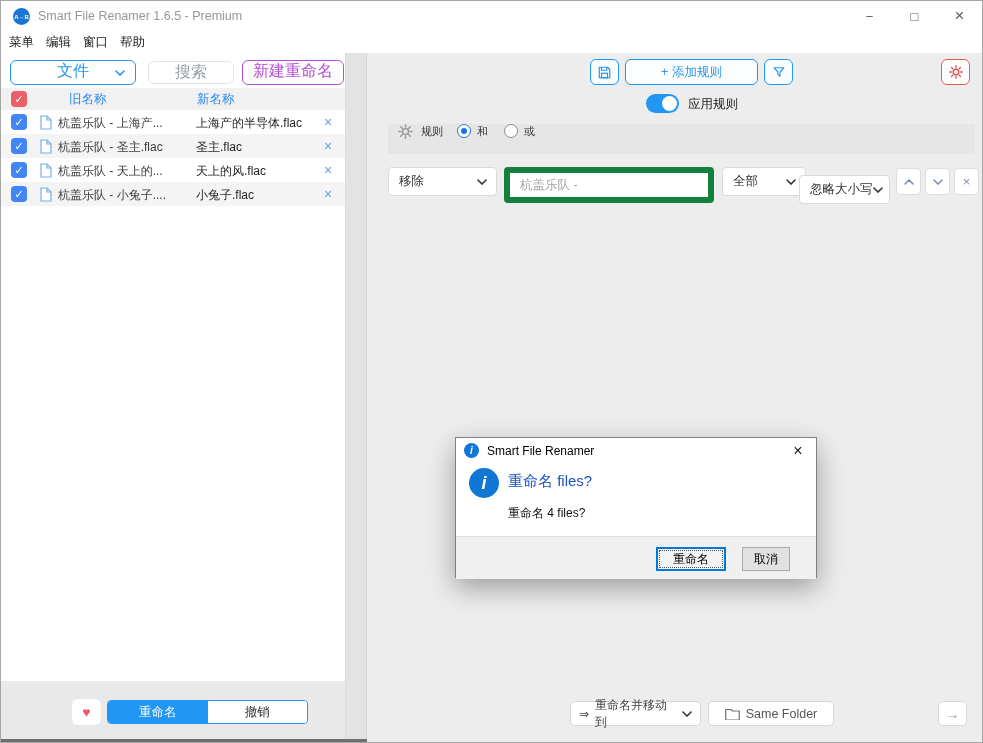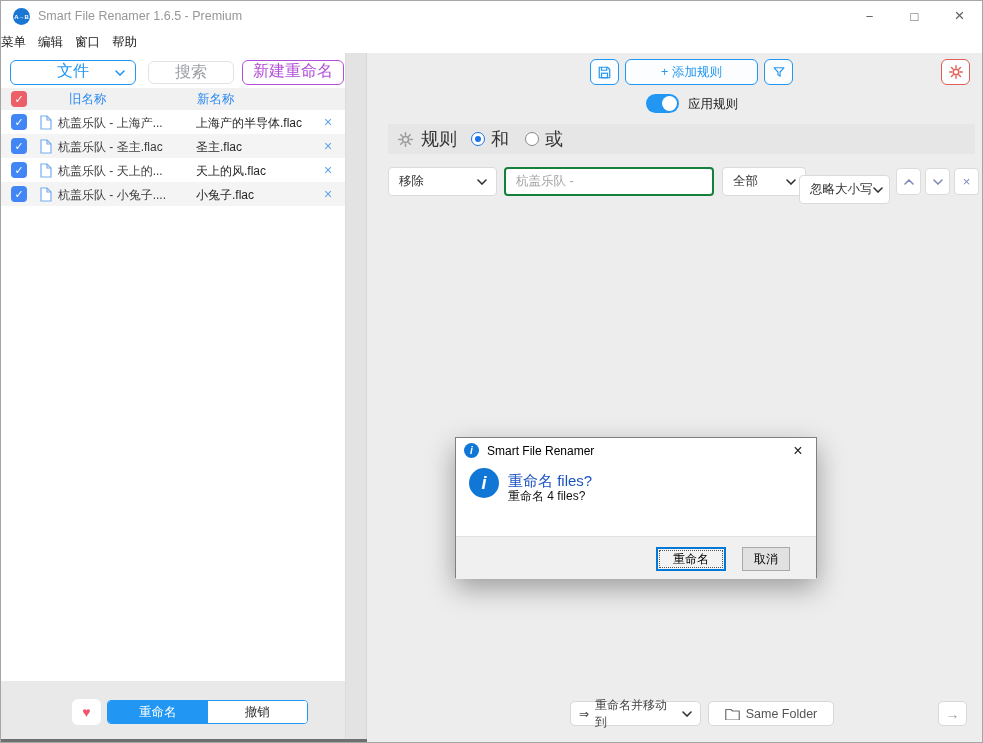--- a/index.html
+++ b/index.html
@@ -9,21 +9,21 @@
 
   
   .titlebar { position:absolute; left:1px; top:1px; width:981px; height:30px; background:#fff; }
   .app-icon { position:absolute; left:12px; top:7px; width:17px; height:17px; border-radius:50%; background:#1976d2; color:#fff; font-size:6px; font-weight:bold; display:flex; align-items:center; justify-content:center; }
   .win-title { position:absolute; left:37px; top:0; height:30px; line-height:30px; font-size:12.5px; color:#979797; }
   .win-controls { position:absolute; right:0; top:0; height:30px; display:flex; }
   .wc { width:45px; height:30px; display:flex; align-items:center; justify-content:center; color:#5c5c5c; font-size:13px; cursor:pointer; }
   .wc.close { font-size:17px; }
 
   
-  .menubar { position:absolute; left:1px; top:31px; width:981px; height:22px; background:#fff; display:flex; align-items:center; padding-left:0; }
+  .menubar { position:absolute; left:1px; top:31px; width:981px; height:22px; background:#fff; display:flex; align-items:center; padding-left:8px; }
   .menu-item { font-size:12.5px; color:#1a1a1a; margin-right:12px; padding:2px 0; cursor:pointer; }
 
   
   .left-panel { position:absolute; left:1px; top:53px; width:344px; height:628px; background:#fff; }
   .lp-btn { position:absolute; display:flex; align-items:flex-start; justify-content:center; border-radius:6px; font-size:16px; cursor:pointer; background:#fff; }
   .file-dd { left:10px; top:60px; width:126px; height:25px; border:1.5px solid #2196f3; color:#2196f3; }
   .file-dd .chev { position:absolute; right:10px; top:9px; }
   .search-btn { left:148px; top:61px; width:86px; height:23px; border:1px solid #e3e3e3; color:#9aa0a6; }
   .newren-btn { left:242px; top:60px; width:102px; height:25px; border:1.5px solid #b44fd8; color:#b44fd8; }
 
@@ -55,52 +55,52 @@
   .rt-btn { position:absolute; display:flex; align-items:center; justify-content:center; gap:6px; background:#fcfdfe; border:1.5px solid #2196f3; border-radius:6px; color:#2196f3; font-size:12.5px; cursor:pointer; }
   .save-btn { left:590px; top:59px; width:29px; height:26px; }
   .addrule-btn { left:625px; top:59px; width:133px; height:26px; }
   .filter-btn { left:764px; top:59px; width:29px; height:26px; }
   .settings-btn { left:941px; top:59px; width:29px; height:26px; border-color:#e45d52; color:#e45d52; }
 
   .toggle { position:absolute; left:646px; top:94px; width:33px; height:19px; border-radius:10px; background:#2196f3; cursor:pointer; }
   .toggle .knob { position:absolute; right:2px; top:2px; width:15px; height:15px; border-radius:50%; background:#fff; }
   .toggle-label { position:absolute; left:688px; top:96px; font-size:12.5px; color:#1a1a1a; }
 
-  .rules-bar { position:absolute; left:388px; top:124px; width:587px; height:30px; background:#e6e6e6; display:flex; align-items:center; padding-left:10px; font-size:18px; color:#333; }
+  .rules-bar { position:absolute; left:388px; top:124px; width:587px; height:30px; background:#e6e6e6; display:flex; padding-left:10px; font-size:11px; color:#333; }
   .rules-bar .gear { color:#9a9a9a; margin-right:8px; display:flex; }
   .rules-label { margin-right:14px; }
   .radio { width:14px; height:14px; border-radius:50%; border:1px solid #8a8a8a; background:#fff; margin-right:6px; cursor:pointer; position:relative; }
   .radio.sel { border:1px solid #1a73e8; }
   .radio.sel::after { content:""; position:absolute; left:3px; top:3px; width:6px; height:6px; border-radius:50%; background:#1a73e8; }
   .radio-label { margin-right:16px; }
 
   .ctl { position:absolute; background:#fff; border:1px solid #dadada; border-radius:4px; height:29px; display:flex; align-items:center; font-size:12.5px; color:#333; cursor:pointer; }
   .ctl .chev { margin-left:auto; margin-right:9px; color:#333; display:flex; }
   .ctl .val { margin-left:10px; white-space:nowrap; }
   .rule-action { left:388px; top:167px; width:109px; }
   .rule-scope { left:722px; top:167px; width:84px;gap:8px; }
   .rule-case { left:799px; top:175px; width:91px; }
-  .rule-input { position:absolute; left:504px; top:167px; width:210px; height:29px; background:#fff; border:2px solid #15803d; border-radius:4px; font-size:12.5px; color:#a3a3a3; padding:12px 10px; font-family:inherit; }
+  .rule-input { position:absolute; left:504px; top:167px; width:210px; height:29px; background:#fff; border:6px solid #15803d; border-radius:4px; font-size:12.5px; color:#a3a3a3; padding:12px 10px; font-family:inherit; }
   .mini-btn { position:absolute; top:168px; width:25px; height:27px; background:#fff; border:1px solid #dcdcdc; border-radius:4px; display:flex; align-items:center; justify-content:center; color:#7d88b8; font-size:12px; cursor:pointer; }
   .mb-up { left:896px; } .mb-down { left:925px; } .mb-del { left:954px; font-size:13px; }
 
   .bt-ctl { position:absolute; top:701px; height:25px; background:#fff; border:1px solid #d8d8d8; border-radius:5px; display:flex; align-items:center; font-size:12px; color:#444; cursor:pointer; padding:0 8px; gap:6px; }
   .move-dd { left:570px; width:131px; }
   .samefolder-btn { left:708px; width:126px; color:#555; justify-content:center; font-size:12.5px; }
   .fwd-btn { left:938px; width:29px; justify-content:center; color:#999; font-size:14px; }
 
   
   .dialog { position:absolute; left:455px; top:437px; width:362px; height:141px; background:#fff; border:1px solid #7f7f7f; box-shadow:0 10px 26px rgba(0,0,0,0.35); }
   .dlg-titlebar { position:absolute; left:0; top:0; width:100%; height:26px; background:#fff; }
   .dlg-ico-sm { position:absolute; left:8px; top:5px; width:15px; height:15px; border-radius:50%; background:#1177d7; color:#fff; font-size:10px; font-weight:bold; font-style:italic; display:flex; align-items:center; justify-content:center; }
   .dlg-title { position:absolute; left:31px; top:0; height:26px; line-height:26px; font-size:12px; color:#000; }
   .dlg-close { position:absolute; right:4px; top:0; width:28px; height:26px; display:flex; align-items:center; justify-content:center; font-size:16px; color:#1a1a1a; cursor:pointer; }
   .dlg-ico-big { position:absolute; left:13px; top:30px; width:30px; height:30px; border-radius:50%; background:#1177d7; color:#fff; font-size:18px; font-weight:bold; font-style:italic; display:flex; align-items:center; justify-content:center; }
   .dlg-heading { position:absolute; left:52px; top:34px; font-size:15px; color:#1a53c0; }
-  .dlg-msg { position:absolute; left:52px; top:50px; font-size:12px; color:#111; }
+  .dlg-msg { position:absolute; left:52px; top:67px; font-size:12px; color:#111; }
   .dlg-footer { position:absolute; left:0; top:98px; width:100%; height:43px; background:#f0f0f0; border-top:1px solid #e2e2e2; }
   .dlg-btn { position:absolute; top:10px; height:24px; font-size:12px; display:flex; align-items:center; justify-content:center; cursor:pointer; font-family:inherit; }
   .dlg-ok { left:200px; width:70px; background:#f3f3f3; border:2px solid #0078d7; outline:1px dotted #555; outline-offset:-4px; color:#000; }
   .dlg-cancel { left:286px; width:48px; background:#e1e1e1; border:1px solid #a9a9a9; color:#000; }
 
   svg { display:block; }
 </style>
 </head>
 <body>
 

